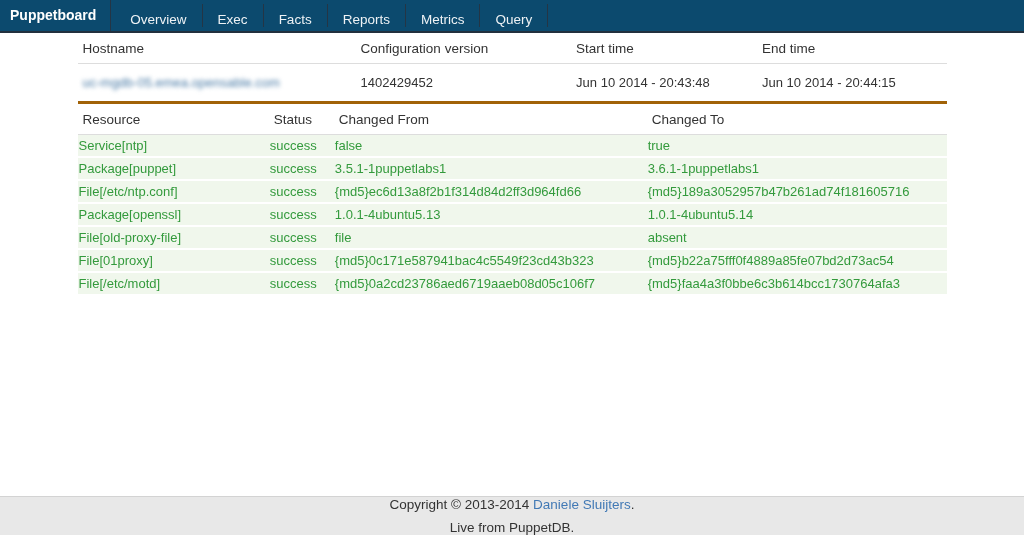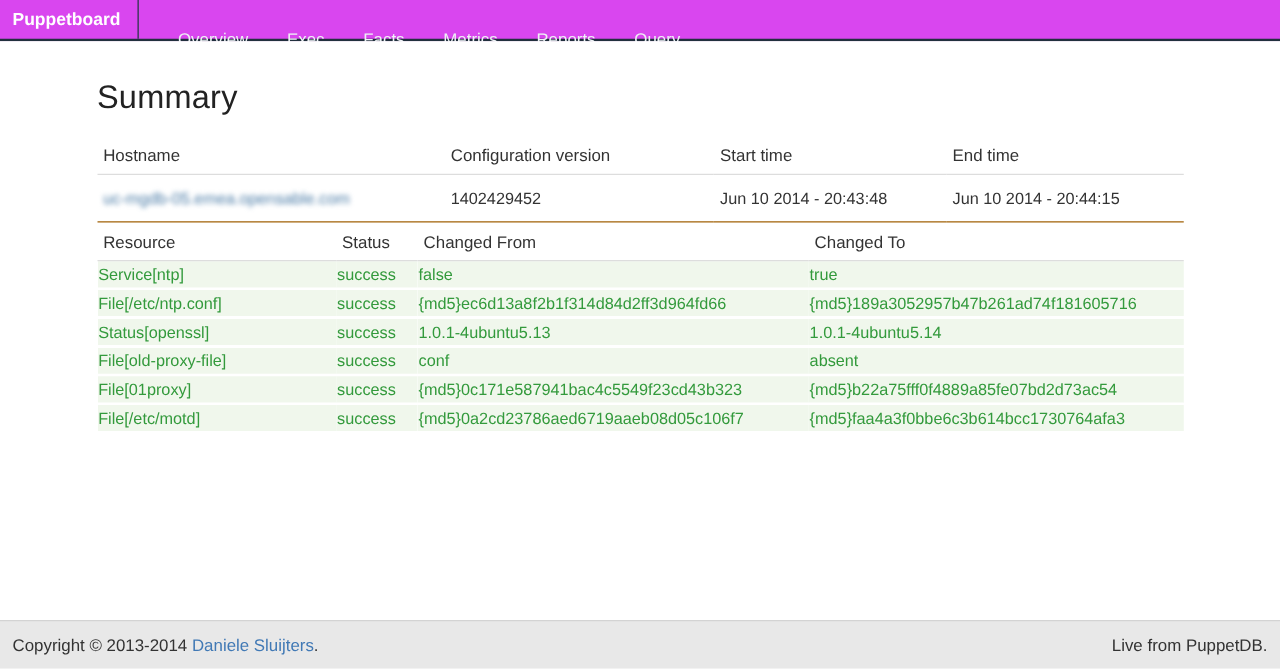--- a/index.html
+++ b/index.html
@@ -8,36 +8,36 @@
     width: 1024px; height: 535px;
     background: #fff;
     font-family: "Liberation Sans", "DejaVu Sans", sans-serif;
     overflow: hidden;
   }
   body { display: flex; flex-direction: column; }
 
   
   .navbar {
     height: 33px;
-    background: #d946ef;
+    background: #0c4a6e;
     border-bottom: 2px solid #22303e;
     display: flex;
     align-items: stretch;
     flex-shrink: 0;
   }
   .navbar a { text-decoration: none; display: block; }
   .nav-brand {
     color: #ffffff;
     font-size: 14px;
     font-weight: bold;
     line-height: 31px;
     padding: 0 14px 0 10px;
     border-right: 1px solid #243545;
   }
-  .nav-items { display: flex; list-style: none; margin: 16px; padding: 0; }
+  .nav-items { display: flex; list-style: none; margin: 4px; padding: 0; }
   .nav-items li { border-right: 1px solid #243545; }
   .nav-items a {
     color: #eef2f5;
     font-size: 13.5px;
     line-height: 31px;
     padding: 0 15px;
   }
 
   
   .main { flex: 1 1 auto; background: #fff; }
@@ -61,21 +61,21 @@
     color: #333333;
     padding: 8px 5px 7px 5px;
     border-bottom: 1px solid #dddddd;
   }
 
   
   .summary-table td {
     font-size: 13px;
     color: #333333;
     padding: 11px 5px;
-    border-bottom: 1px solid #a16207;
+    border-bottom: 3px solid #a16207;
   }
   .summary-table col.c-host  { width: 32%; }
   .summary-table col.c-conf  { width: 24.8%; }
   .summary-table col.c-start { width: 21.4%; }
   .summary-table col.c-end   { width: 21.8%; }
   .hostname-link {
     color: #4a7ba6;
     text-decoration: none;
     filter: blur(2.3px);
   }
@@ -101,20 +101,21 @@
     height: 39px;
     flex-shrink: 0;
     background: #e8e8e8;
     border-top: 1px solid #d3d3d3;
     display: flex;
     justify-content: space-between;
     align-items: center;
     padding: 0 10px;
     font-size: 13.5px;
     color: #333333;
+    flex-direction: column;
   }
   .footer a { color: #4179b5; text-decoration: none; }
 </style>
 </head>
 <body>
 
 <nav class="navbar">
   <a href="#" class="nav-brand">Puppetboard</a>
   <ul class="nav-items">
 
@@ -124,37 +125,36 @@
 
       <li>
         <a href="#">Exec</a>
       </li>
 
       <li>
         <a href="#">Facts</a>
       </li>
 
       <li>
+        <a href="#">Reports</a>
+      </li>
+
+      <li>
         <a href="#">Metrics</a>
-      </li>
-
-      <li>
-        <a href="#">Reports</a>
       </li>
 
       <li>
         <a href="#">Query</a>
       </li>
     </ul>
 </nav>
 
 <main class="main">
   <div class="container">
 
-    <h2 class="section-heading heading-summary">Summary</h2>
 
     <table class="summary-table">
       <colgroup>
         <col class="c-host">
           <col class="c-conf">
           <col class="c-start">
           <col class="c-end">
       </colgroup>
       <thead>
         <tr>
@@ -193,40 +193,46 @@
       <tbody>
 
           <tr>
             <td>Service[ntp]</td>
             <td>success</td>
             <td>false</td>
             <td>true</td>
           </tr>
 
 
+          <tr>
+            <td>Package[puppet]</td>
+            <td>success</td>
+            <td>3.5.1-1puppetlabs1</td>
+            <td>3.6.1-1puppetlabs1</td>
+          </tr>
 
           <tr>
             <td>File[/etc/ntp.conf]</td>
             <td>success</td>
             <td>{md5}ec6d13a8f2b1f314d84d2ff3d964fd66</td>
             <td>{md5}189a3052957b47b261ad74f181605716</td>
           </tr>
 
           <tr>
-            <td>Status[openssl]</td>
+            <td>Package[openssl]</td>
             <td>success</td>
             <td>1.0.1-4ubuntu5.13</td>
             <td>1.0.1-4ubuntu5.14</td>
           </tr>
 
 
           <tr>
             <td>File[old-proxy-file]</td>
             <td>success</td>
-            <td>conf</td>
+            <td>file</td>
             <td>absent</td>
           </tr>
 
           <tr>
             <td>File[01proxy]</td>
             <td>success</td>
             <td>{md5}0c171e587941bac4c5549f23cd43b323</td>
             <td>{md5}b22a75fff0f4889a85fe07bd2d73ac54</td>
           </tr>
 

